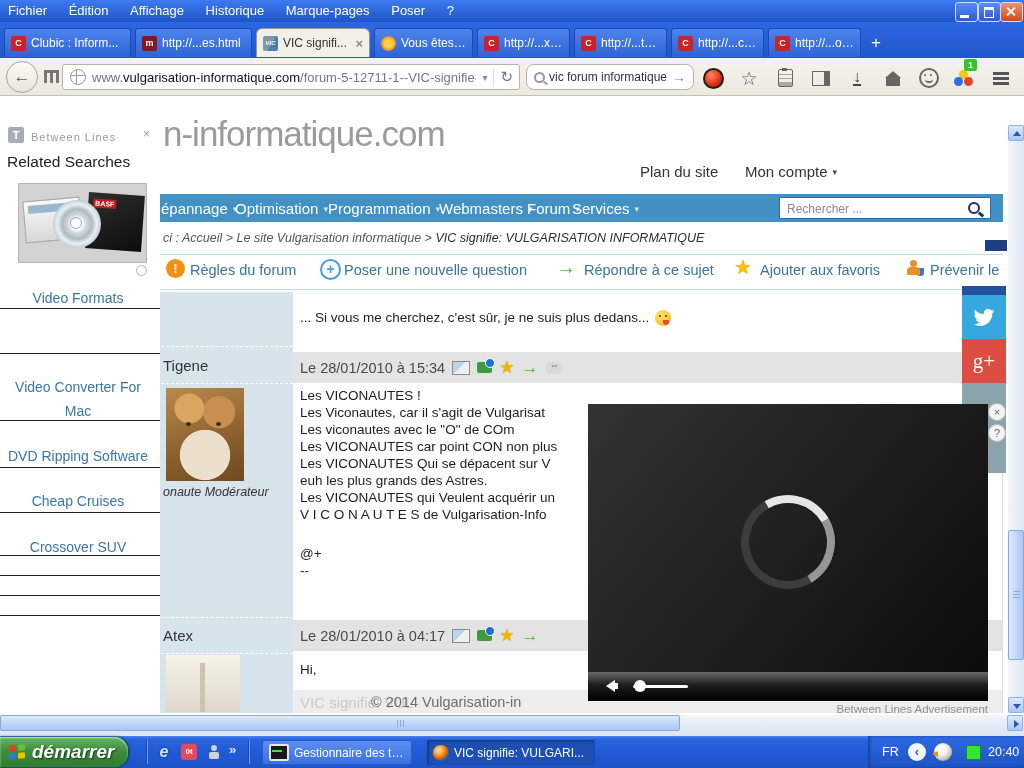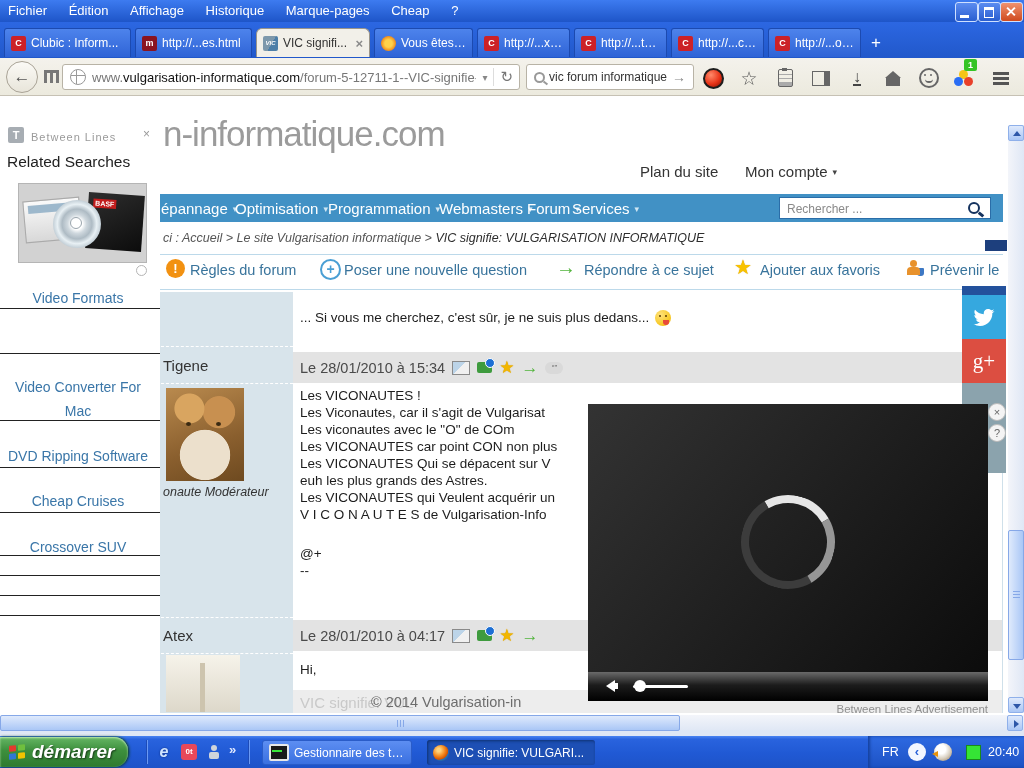--- a/index.html
+++ b/index.html
@@ -51,21 +51,21 @@
     border-radius:3px;box-sizing:border-box;display:flex;align-items:center;font-size:13px;color:#777;}
   .i-globe{width:14px;height:14px;border-radius:50%;border:1px solid #999;margin:0 6px 0 7px;
     background:linear-gradient(transparent 5px,#999 5px 6px,transparent 6px),
     linear-gradient(90deg,transparent 5px,#999 5px 6px,transparent 6px);flex:0 0 auto;}
   #urltext{white-space:nowrap;overflow:hidden;flex:1;}
   #urltext .dom{color:#111;}
   .urlcaret{color:#888;font-size:10px;margin:0 6px;}
   .urldiv{width:1px;height:18px;background:#ddd;}
   .i-reload{color:#777;font-size:15px;margin:0 6px;}
   #fxsearch{left:526px;top:6px;width:168px;height:26px;background:#fff;border:1px solid #b8b3a6;
-    border-radius:3px;box-sizing:border-box;display:flex;align-items:center;font-size:12px;color:#333;}
+    border-radius:8px;box-sizing:border-box;display:flex;align-items:center;font-size:12px;color:#333;}
   .i-mag{width:7px;height:7px;border:2px solid #999;border-radius:50%;margin:0 4px 0 7px;position:relative;flex:0 0 auto;}
   .i-mag::after{content:"";position:absolute;left:7px;top:8px;width:5px;height:2px;background:#999;transform:rotate(40deg);}
   #fxsearch .goarr{margin-left:auto;margin-right:7px;color:#888;font-size:14px;}
   .tbico{top:8px;width:26px;height:24px;display:flex;align-items:center;justify-content:center;color:#555;}
   .i-orb{width:17px;height:17px;border-radius:50%;border:2px solid #1d1d1d;
     background:radial-gradient(circle at 35% 30%,#ff8a6a,#e83418 55%,#7a0d00);}
   .i-star{font-size:19px;color:#555;}
   .i-clip{width:13px;height:16px;border:1px solid #666;border-radius:2px;position:relative;
     background:linear-gradient(transparent 4px,#aaa 4px 5px,transparent 5px 8px,#aaa 8px 9px,transparent 9px 12px,#aaa 12px 13px);}
   .i-clip::before{content:"";position:absolute;left:3px;top:-2px;width:5px;height:3px;background:#666;}
@@ -278,21 +278,21 @@
 <body>
 
 <div id="screen">
 
   <div id="menubar" class="a">
     <span class="menu-item">Fichier</span>
     <span class="menu-item">Édition</span>
     <span class="menu-item">Affichage</span>
     <span class="menu-item">Historique</span>
     <span class="menu-item">Marque-pages</span>
-    <span class="menu-item">Cheap</span>
+    <span class="menu-item">Poser</span>
     <span class="menu-item">?</span>
     <div class="a winbtn wb-min" style="left:955px;"></div>
     <div class="a winbtn wb-rest" style="left:978px;"></div>
     <div class="a winbtn close wb-x" style="left:1000px;"></div>
   </div>
 
   <div id="tabbar" class="a">
     <div class="tab a" style="left:4px;width:127px;">
       <span class="fav red">C</span>
       <span class="lbl">Clubic : Inform...</span>

